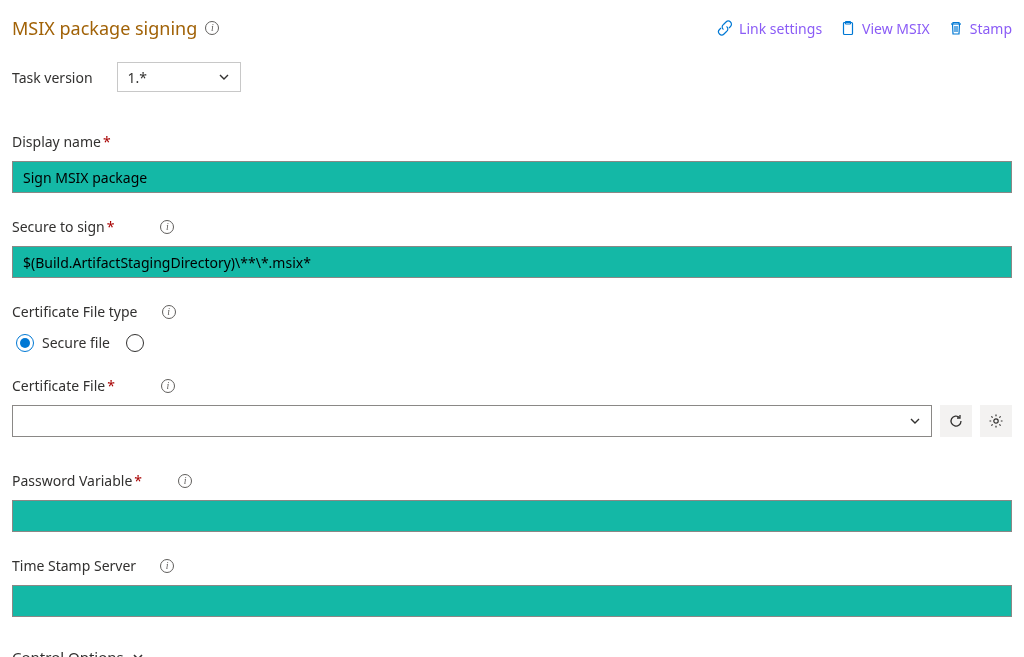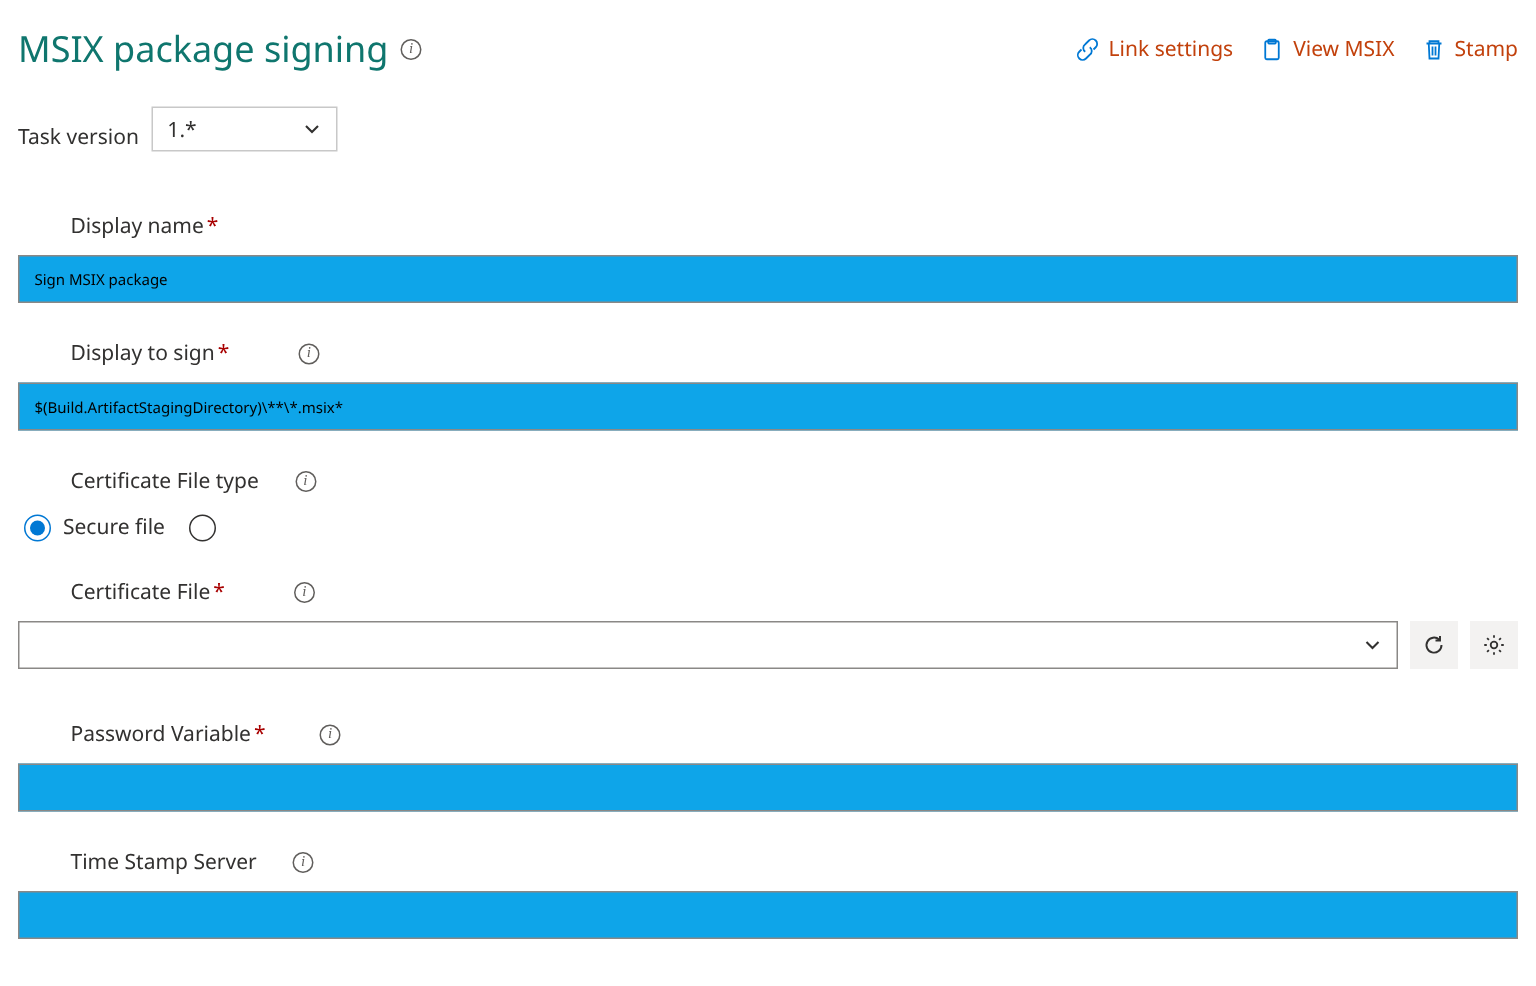--- a/index.html
+++ b/index.html
@@ -20,34 +20,34 @@
     align-items: center;
     justify-content: space-between;
     margin-bottom: 22px;
   }
   .header-left {
     display: flex;
     align-items: center;
     gap: 8px;
   }
   .title {
-    font-size: 24px;
+    font-size: 18px;
     font-weight: 400;
-    color: #0f766e;
+    color: #a16207;
   }
   .header-actions {
     display: flex;
     align-items: center;
     gap: 18px;
   }
   .link-action {
     display: inline-flex;
     align-items: center;
     gap: 6px;
-    color: #c2410c;
+    color: #8b5cf6;
     cursor: pointer;
     font-size: 14px;
   }
   .link-action svg { display:block; }
   .info-icon {
     width: 14px;
     height: 14px;
     border: 1px solid #605e5c;
     border-radius: 50%;
     display: inline-flex;
@@ -56,22 +56,22 @@
     font-size: 10px;
     font-style: italic;
     font-family: Georgia, serif;
     color: #605e5c;
     line-height: 1;
     cursor: pointer;
     flex: 0 0 auto;
   }
   .row-task-version {
     display: flex;
-    align-items: flex-end;
-    gap: 8px;
+    align-items: center;
+    gap: 24px;
     margin-bottom: 40px;
     margin-top: 16px;
   }
   .tv-label {
     font-size: 14px;
     color: #323130;
   }
   .tv-select {
     height: 30px;
     width: 124px;
@@ -86,33 +86,32 @@
   .field-group { margin-bottom: 24px; }
   .field-label-row {
     display: flex;
     align-items: center;
     gap: 6px;
     margin-bottom: 10px;
   }
   .field-label {
     font-size: 14px;
     color: #323130;
-    margin-left: 35px;
   }
   .req { color: #a80000; margin-left:2px;}
   .info-spacer { width: 34px; display:inline-block;}
   .text-input {
     width: 100%;
     height: 32px;
     border: 1px solid #8a8886;
     padding: 0 10px;
-    font-size: 10px;
+    font-size: 14px;
     font-family: inherit;
     outline: none;
-    background: #0ea5e9;
+    background: #14b8a6;
   }
   .radio-row {
     display: flex;
     gap: 16px;
     margin: 12px 0 0 4px;
   }
   .radio-opt {
     display: flex;
     align-items: center;
     gap: 8px;
@@ -214,21 +213,21 @@
       <span class="field-label">
         <span>Display name</span><span class="req">*</span>
       </span>
     </div>
     <input class="text-input" type="text" value="Sign MSIX package" style="">
   </div>
 
   <div class="field-group">
     <div class="field-label-row">
       <span class="field-label">
-        <span>Display to sign</span><span class="req">*</span>
+        <span>Secure to sign</span><span class="req">*</span>
       </span>
       <span class="info-spacer"></span>
       <span class="info-icon">i</span>
     </div>
     <input class="text-input" type="text" value="$(Build.ArtifactStagingDirectory)\**\*.msix*" style="">
   </div>
 
   <div class="field-group">
     <div class="field-label-row">
       <span class="field-label">Certificate File type</span>

